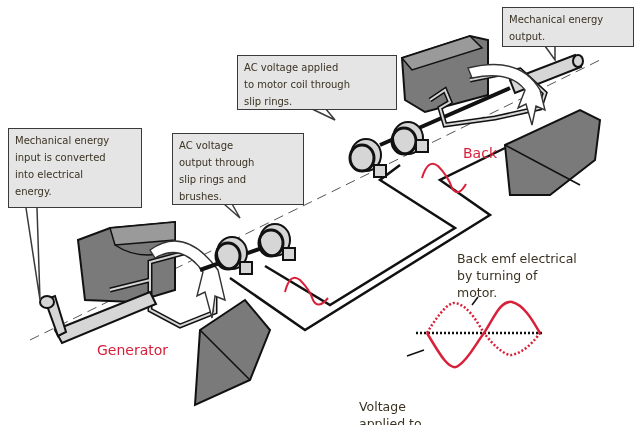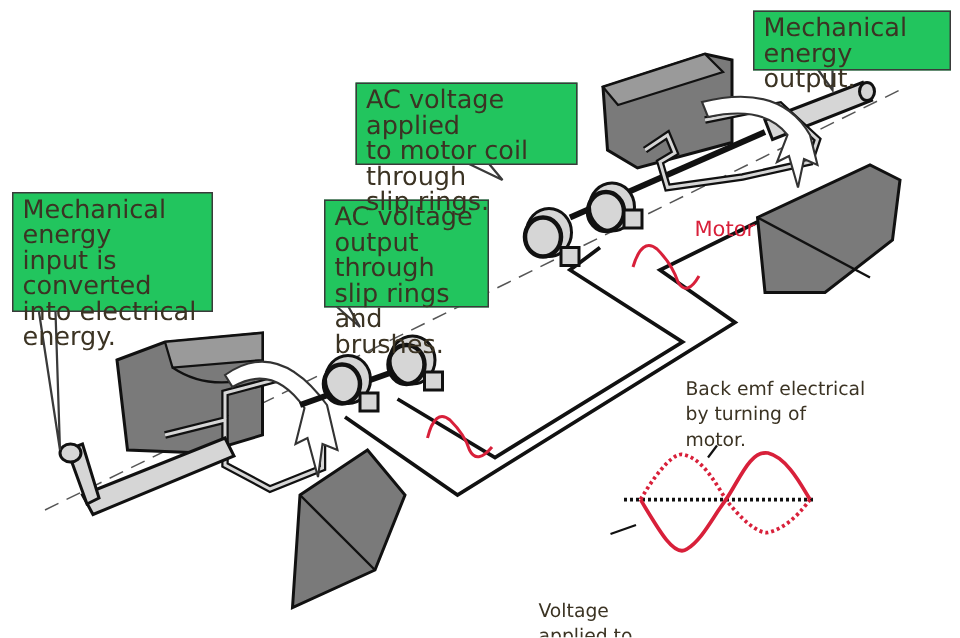--- a/index.html
+++ b/index.html
@@ -1,20 +1,20 @@
 <!DOCTYPE html>
 <html><head>
 <meta charset="utf-8">
 <style>
   html, body { margin: 0; padding: 0; background: #ffffff; }
   #stage { position: relative; width: 640px; height: 425px; overflow: hidden; background: #fff; font-family: "DejaVu Sans", sans-serif; }
   svg { position: absolute; left: 0; top: 0; }
   .callout {
-    position: absolute; background: #22c55e; border: 1.6px solid #3a3a3a;
-    color: #3b3323; font-size: 17px; line-height: 17px; padding: 3px 6px;
+    position: absolute; background: #e5e5e5; border: 1.6px solid #3a3a3a;
+    color: #3b3323; font-size: 10px; line-height: 17px; padding: 3px 6px;
     box-sizing: border-box; white-space: pre-line;
   }
   .free-label { position: absolute; color: #3b3323; font-size: 12.5px; line-height: 17px; white-space: pre-line; }
   .red-label { position: absolute; font-size: 14px; }
 </style>
 </head>
 <body>
 
 <div id="stage">
   <svg width="640" height="425" viewBox="0 0 640 425">
@@ -110,30 +110,31 @@
       <polyline points="224,204 240,218 232,204"></polyline>
       <polyline points="310,108 335,120 325,108"></polyline>
       <polyline points="545,46 555,60 555,46"></polyline>
     </g>
   </svg>
 
   <div class="callout" style="left:8px;top:128px;width:134px;height:80px;">Mechanical energy
 input is converted
 into electrical
 energy.</div>
-  <div class="callout" style="left:172px;top:133px;width:110px;height:72px;margin-left:44px;">AC voltage
+  <div class="callout" style="left:172px;top:133px;width:132px;height:72px;">AC voltage
 output through
 slip rings and
 brushes.</div>
-  <div class="callout" style="left:237px;top:55px;width:148px;height:55px;">AC voltage applied
+  <div class="callout" style="left:237px;top:55px;width:160px;height:55px;">AC voltage applied
 to motor coil through
 slip rings.</div>
   <div class="callout" style="left:502px;top:7px;width:132px;height:40px;">Mechanical energy
 output.</div>
 
-  <div class="red-label" style="left:463px;top:145px;color:#d8203a;">Motor</div>
+  <div class="red-label" style="left:97px;top:342px;color:#d8203a;">Generator</div>
+  <div class="red-label" style="left:463px;top:145px;color:#d8203a;">Back</div>
   <div class="free-label" style="left:457px;top:250px;">Back emf electrical
 by turning of
 motor.</div>
   <div class="free-label" style="left:359px;top:352px;margin-top:46px;">Voltage
 applied to
 motor.</div>
 </div>
 
 </body></html>

